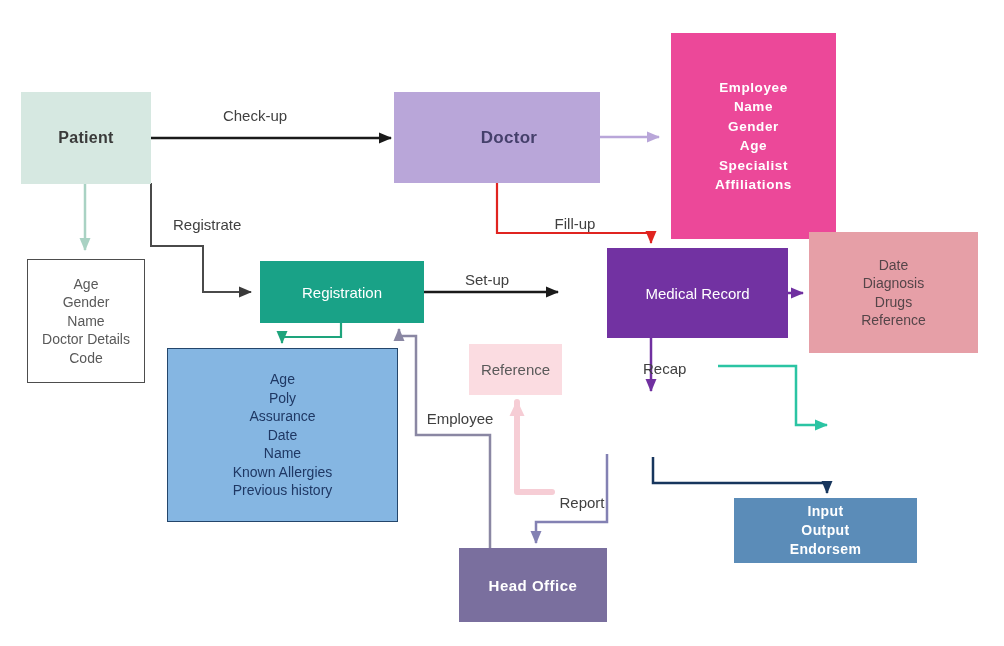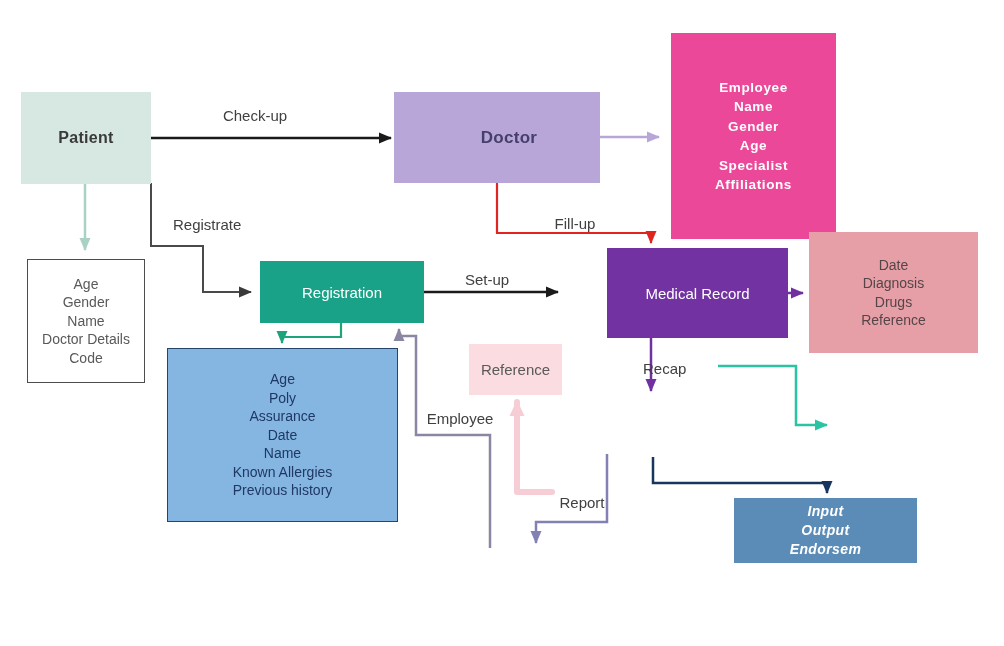--- a/index.html
+++ b/index.html
@@ -17,21 +17,21 @@
   .doctor{left:394px;top:92px;width:206px;height:91px;background:#b9a6d9;color:#45406b;font-weight:bold;font-size:17px;letter-spacing:.3px;padding-left:24px;}
   .employee{left:671px;top:33px;width:165px;height:206px;background:#ec4899;color:#ffffff;font-weight:bold;font-size:13.5px;line-height:19.5px;letter-spacing:.6px;}
   .patient-details{left:27px;top:259px;width:118px;height:124px;background:#ffffff;border:1.5px solid #4d4d4d;color:#595959;font-size:14px;line-height:18.5px;}
   .registration{left:260px;top:261px;width:164px;height:62px;background:#19a287;color:#ffffff;font-size:15px;}
   .medical-record{left:563px;top:248px;width:181px;height:90px;background:#7232a2;color:#ffffff;font-size:15px;margin-left:44px;}
   .record-details{left:809px;top:232px;width:169px;height:121px;background:#e69fa7;color:#554549;font-size:14px;line-height:18.5px;}
   .registration-details{left:167px;top:348px;width:231px;height:174px;background:#85b6e2;border:1.5px solid #24466b;color:#1f3864;font-size:14px;line-height:18.5px;}
   .delivery{left:469px;top:344px;width:93px;height:51px;background:#fbdce1;color:#595959;font-size:15px;}
   .administration{left:542px;top:395px;width:221px;height:63px;background:#1f4e79;color:#ffffff;font-size:14px;border-radius:50%;}
   .head-office{left:459px;top:548px;width:148px;height:74px;background:#7a6f9e;color:#ffffff;font-weight:bold;font-size:15px;letter-spacing:.5px;}
-  .input-output{left:734px;top:498px;width:183px;height:65px;background:#5b8cb8;color:#ffffff;font-weight:bold;font-size:14px;line-height:19px;letter-spacing:.4px;font-style:italic;}
+  .input-output{left:734px;top:498px;width:183px;height:65px;background:#5b8cb8;color:#ffffff;font-weight:bold;font-size:14px;line-height:19px;letter-spacing:.4px;}
   .opd-list{left:820px;top:397px;width:80px;height:58px;background:transparent;color:#4d4d4d;font-size:14.5px;line-height:18.5px;}
   .edge-label{position:absolute;color:#404040;font-size:15px;text-align:center;}
   .lbl-check-up{left:205px;top:107px;width:100px;}
   .lbl-registrate{left:157px;top:216px;width:90px;text-align:left;margin-left:16px;}
   .lbl-fill-up{left:543px;top:203px;width:64px;margin-top:12px;}
   .lbl-set-up{left:455px;top:271px;width:64px;}
   .lbl-recap{left:643px;top:360px;width:58px;text-align:left;}
   .lbl-reception{left:419px;top:410px;width:82px;}
   .lbl-report{left:551px;top:494px;width:62px;}
 </style>
@@ -116,20 +116,21 @@
 Drugs
 Reference</div>
   <div class="node registration-details pre">Age
 Poly
 Assurance
 Date
 Name
 Known Allergies
 Previous history</div>
   <div class="node delivery">Reference</div>
+  <div class="node head-office">Head Office</div>
   <div class="node input-output pre">Input
 Output
 Endorsem</div>
 
   <div class="edge-label lbl-check-up">Check-up</div>
   <div class="edge-label lbl-registrate">Registrate</div>
   <div class="edge-label lbl-fill-up">Fill-up</div>
   <div class="edge-label lbl-set-up">Set-up</div>
   <div class="edge-label lbl-recap">Recap</div>
   <div class="edge-label lbl-report">Report</div>

